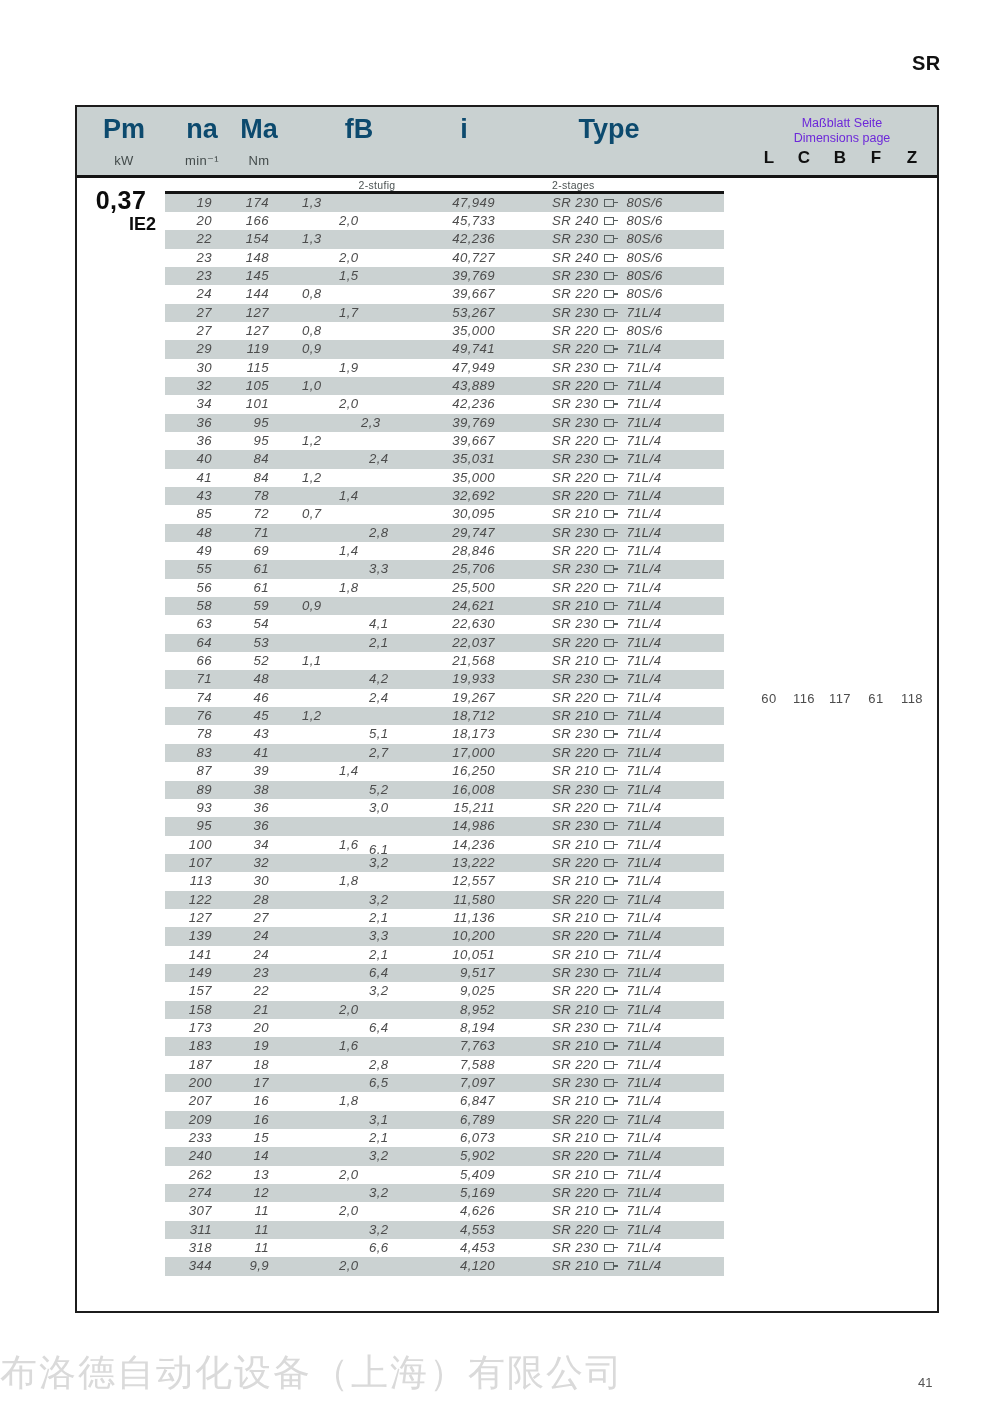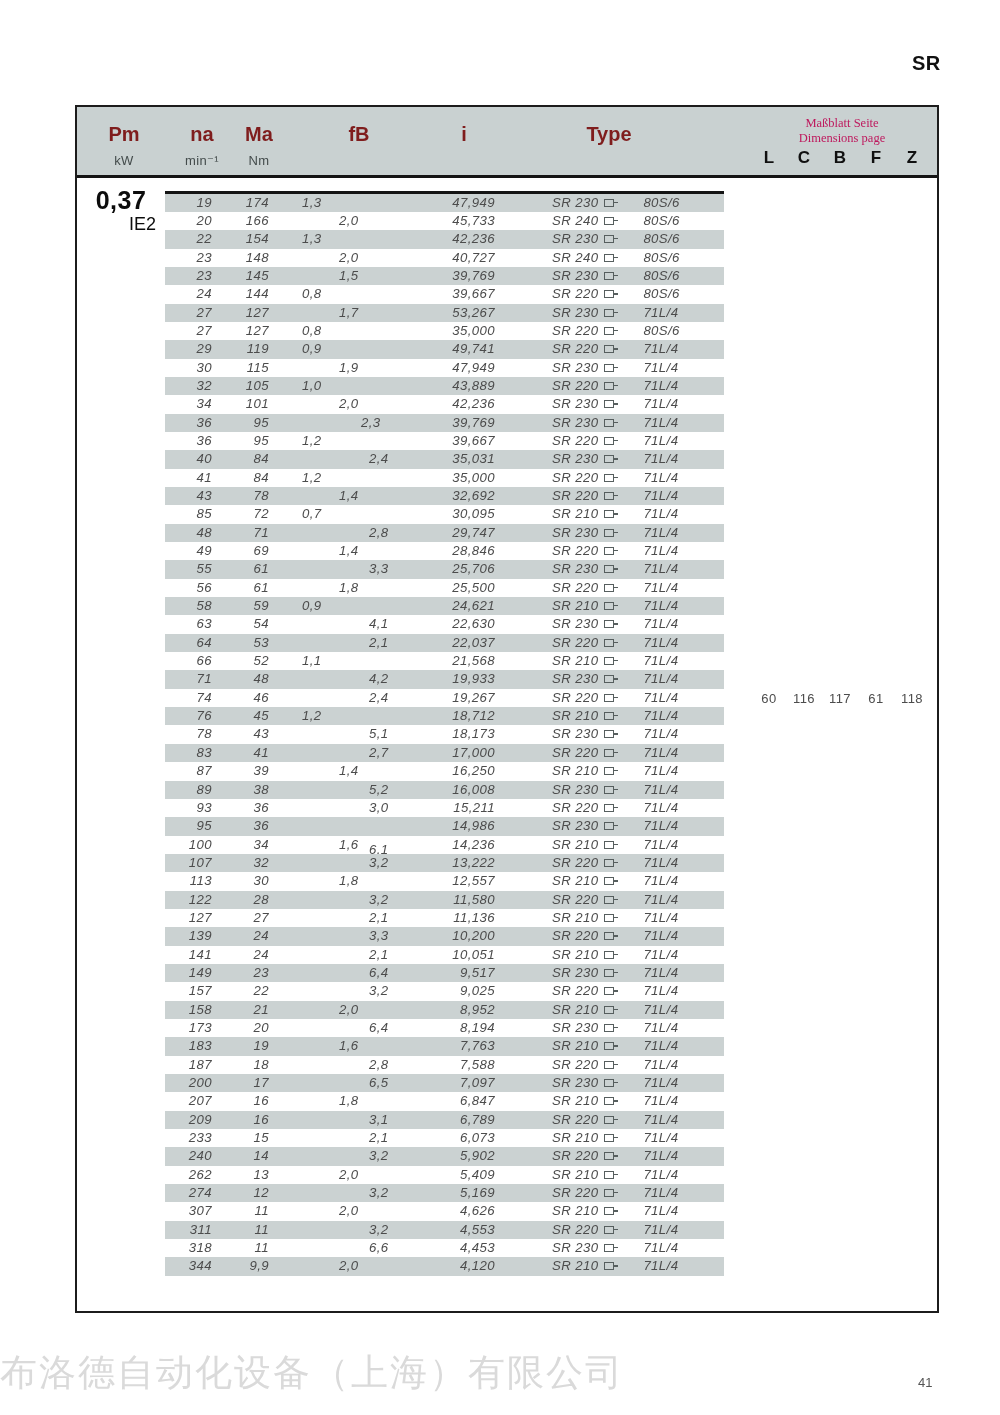--- a/index.html
+++ b/index.html
@@ -7,29 +7,29 @@
         font-family:"Liberation Sans","DejaVu Sans",sans-serif;}
 
   .sr-top{position:absolute;left:912px;top:52px;font-size:20px;font-weight:bold;color:#111;letter-spacing:.5px;}
 
   .tablebox{position:absolute;left:75px;top:105px;width:864px;height:1208px;
             border:2px solid #1c1c1c;box-sizing:border-box;background:#fff;}
 
   
   .thead{position:absolute;left:0;top:0;width:100%;height:68px;background:#c9d1d1;
          border-bottom:3px solid #141414;box-sizing:content-box;}
-  .hlbl{position:absolute;top:16px;font-size:20px;font-weight:bold;color:#7f1d1d;text-align:center;}
+  .hlbl{position:absolute;top:7px;font-size:27px;font-weight:bold;color:#0c4a6e;text-align:center;}
   .hl-pm{left:10px;width:74px;}
   .hl-na{left:100px;width:50px;}
   .hl-ma{left:157px;width:50px;}
   .hl-fb{left:255px;width:54px;}
   .hl-i{left:360px;width:54px;}
   .hl-type{left:480px;width:104px;}
   .dimstitle{position:absolute;left:672px;top:9px;width:186px;text-align:center;
-             font-size:12.5px;line-height:15px;color:#be185d;font-family:Liberation Serif, serif;}
+             font-size:12.5px;line-height:15px;color:#6d28d9;}
   .unit{position:absolute;top:46px;font-size:13px;color:#434b4b;text-align:center;letter-spacing:.4px;}
   .u-pm{left:10px;width:74px;}
   .u-na{left:100px;width:50px;}
   .u-ma{left:157px;width:50px;}
   .dimcol{position:absolute;top:41px;width:34px;text-align:center;
           font-size:17px;font-weight:bold;color:#101010;}
 
   
   .subhead{position:absolute;left:0;top:71px;width:100%;height:13px;background:#fff;}
   .stufig{position:absolute;left:255px;width:90px;text-align:center;top:1px;
@@ -43,26 +43,26 @@
   .row:nth-child(odd){background:#cbd2d2;}
   .cell{position:absolute;top:0;white-space:nowrap;}
   .c-na{left:0;width:47px;text-align:right;}
   .c-ma{left:47px;width:57px;text-align:right;}
   .c-fb{width:46px;text-align:left;}
   .c-i{left:240px;width:90px;text-align:right;}
   .c-type{left:387px;}
   .sq-icon{display:inline-block;position:relative;width:8px;height:6px;
            border:1.3px solid #565e5e;margin-left:6px;margin-right:12px;vertical-align:baseline;}
   .sq-icon::after{content:"";position:absolute;left:9px;top:2px;width:4px;height:1.3px;background:#565e5e;}
-  .motor{margin-left:17px;}
+  .motor{margin-left:0px;}
 
   
   .pmblock{position:absolute;left:0;top:80px;width:88px;text-align:center;color:#0c0c0c;}
   .pmval{font-size:25px;font-weight:bold;line-height:27px;letter-spacing:.5px;}
-  .ie{font-size:18px;font-weight:normal;line-height:20px;margin-left:43px;}
+  .ie{font-size:18px;font-weight:bold;line-height:20px;margin-left:43px;}
   .dimvals{position:absolute;left:0;top:584px;width:100%;height:18px;}
   .dimval{position:absolute;top:0;width:40px;text-align:center;font-size:13px;color:#4c4c4c;letter-spacing:.4px;}
 
   
   .watermark{position:absolute;left:0;top:1348px;width:1000px;
              font-size:37px;color:#dadada;letter-spacing:2px;}
   .pagenum{position:absolute;left:918px;top:1375px;font-size:13px;color:#555;}
 </style>
 </head>
 <body>
@@ -92,20 +92,24 @@
 
       <div id="dimcols">
           <span class="dimcol" style="left: 675px;">L</span>
           <span class="dimcol" style="left: 710px;">C</span>
           <span class="dimcol" style="left: 746px;">B</span>
           <span class="dimcol" style="left: 782px;">F</span>
           <span class="dimcol" style="left: 818px;">Z</span>
         </div>
     </div>
 
+    <div class="subhead">
+      <span class="stufig">2-stufig</span>
+      <span class="stages">2-stages</span>
+    </div>
 
     <div class="bandline"></div>
 
     <div class="pmblock">
       <div class="pmval">0,37</div>
       <div class="ie">IE2</div>
     </div>
 
     <div class="rows" id="rows">
         <div class="row">

